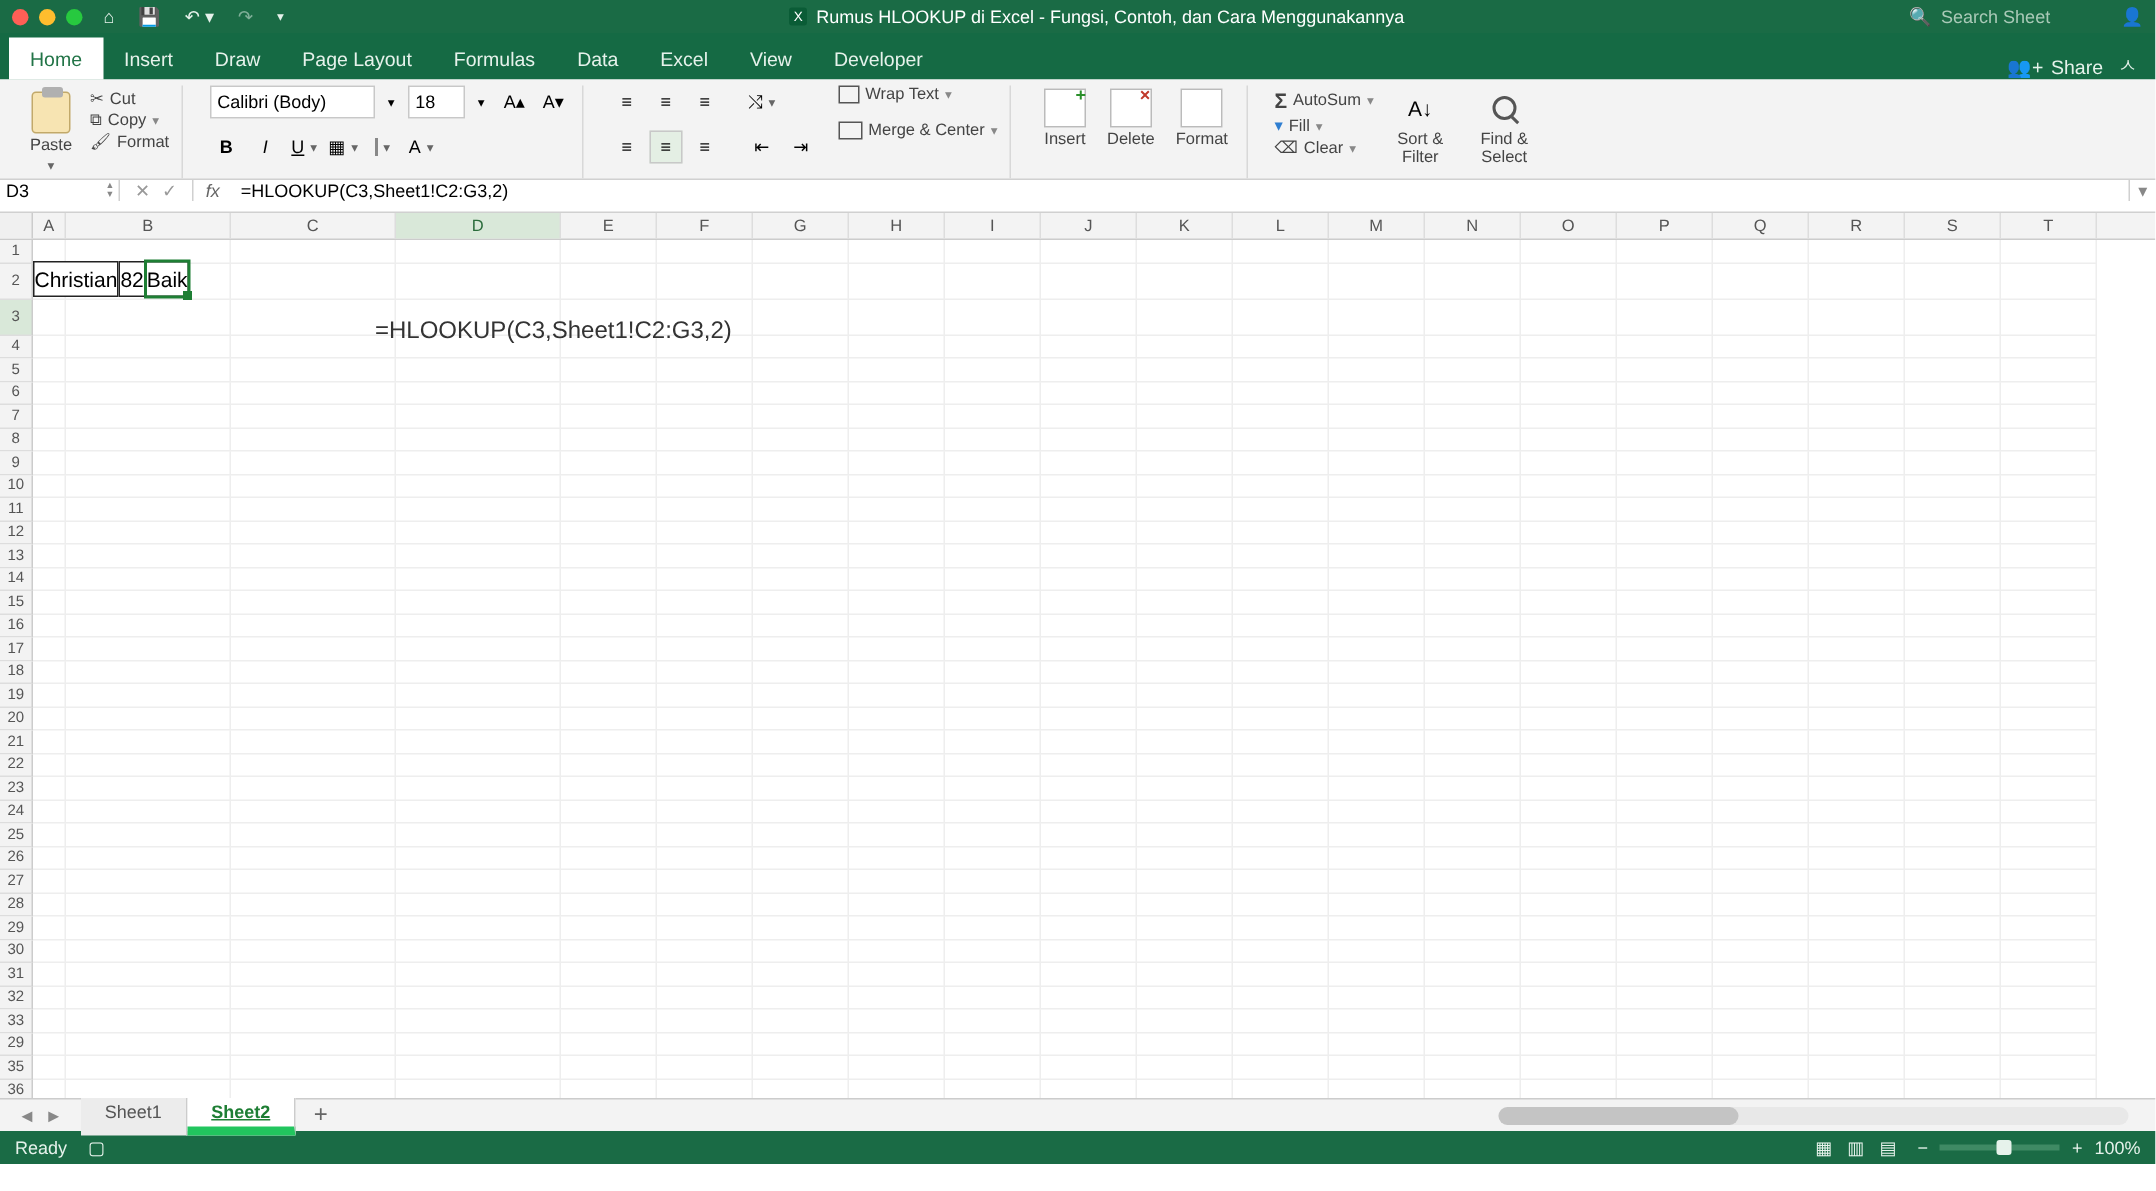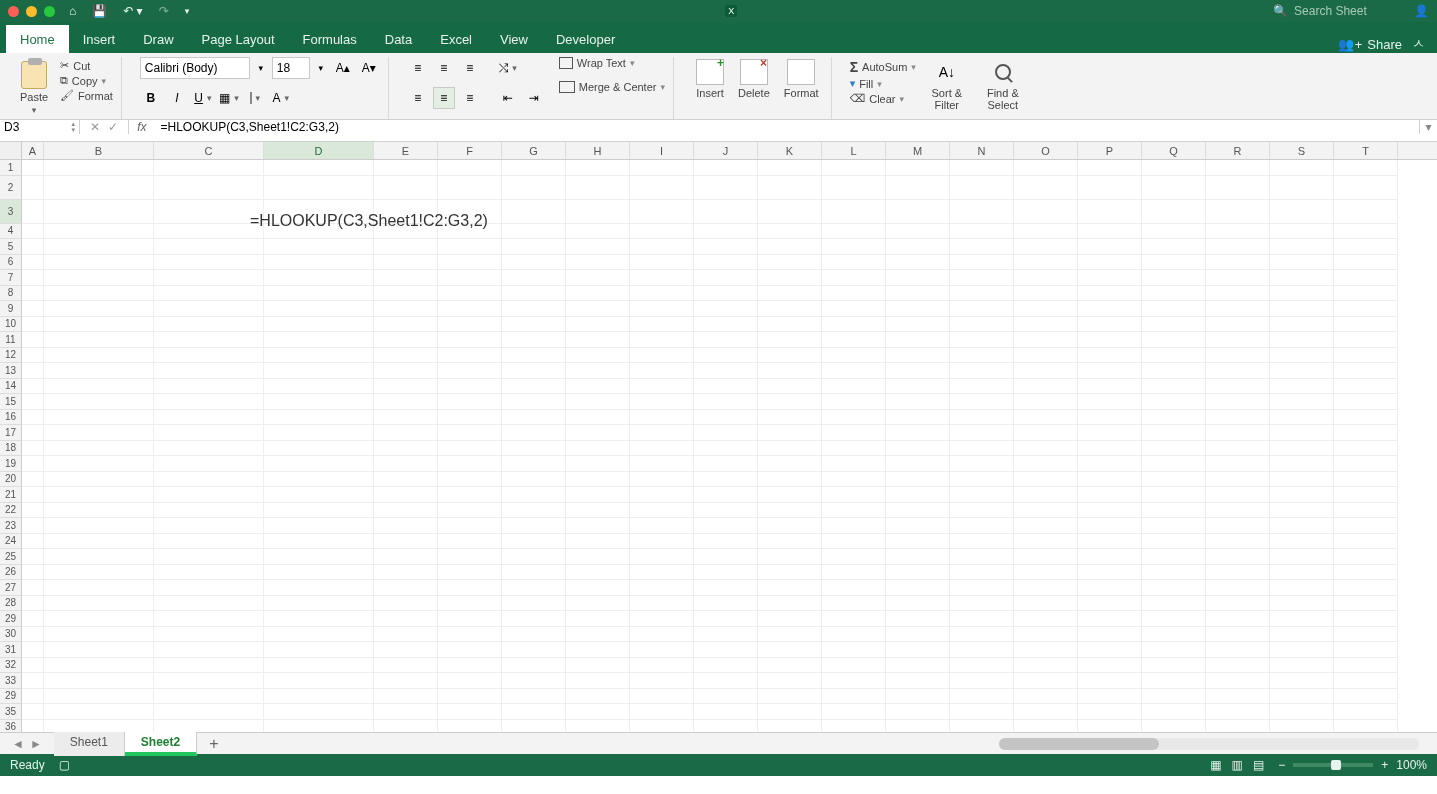--- a/index.html
+++ b/index.html
@@ -90,21 +90,21 @@
 .data-table td{ border:1px solid #222; text-align:center; font-size:14px; height:24px; background:#fff;}
 .cw-b{width:110px;} .cw-c{width:110px;} .cw-d{width:110px;}
 .sel-cell{ outline:2px solid #1e7e34; outline-offset:-1px; position:relative;}
 .sel-handle{ position:absolute; right:-3px; bottom:-3px; width:6px; height:6px; background:#1e7e34;}
 .formula-overlay{ position:absolute; left:250px; top:70px; font-size:16px; color:#333;}
 
 
 .sheet-bar{ height:22px; border-top:1px solid #ccc; background:#f3f3f3; display:flex; align-items:center; font-size:12px;}
 .nav-arrows{ display:flex; gap:6px; padding:0 12px; color:#888;}
 .sheet-tab{ padding:3px 16px; border-right:1px solid #ccc; background:#ececec; cursor:pointer; color:#555;}
-.sheet-tab.active{ background:#fff; color:#1e7e34; font-weight:600; border-bottom:4px solid #22c55e;}
+.sheet-tab.active{ background:#fff; color:#1e7e34; font-weight:600; border-bottom:6px solid #22c55e;text-decoration:underline;}
 .add-sheet{ padding:0 12px; font-size:16px; color:#666; cursor:pointer;}
 .sheet-bar .spacer{flex:1;}
 .hscroll{ width:420px; height:12px; margin-right:18px;}
 .hscroll-track{ height:100%; background:#e8e8e8; border-radius:6px; position:relative;}
 .hscroll-thumb{ position:absolute; left:0; width:160px; height:100%; background:#c4c4c4; border-radius:6px;}
 
 
 .status-bar{ height:22px; background:#1a6b45; color:#e6f2eb; display:flex; align-items:center; font-size:12px; padding:0 10px; gap:14px;}
 .status-bar .spacer{flex:1;}
 .view-btns{ display:flex; gap:10px;}
@@ -123,20 +123,21 @@
   </div>
   <div class="tb-icons">
     <span>⌂</span>
     <span>💾</span>
     <span>↶ ▾</span>
     <span style="opacity:.5">↷</span>
     <span style="font-size:9px">▾</span>
   </div>
   <div class="tb-title">
     <span style="background:#0a5c36;padding:1px 3px;font-size:9px;border-radius:2px;">X</span>
+    <span>Rumus HLOOKUP di Excel - Fungsi, Contoh, dan Cara Menggunakannya</span>
   </div>
   <div class="tb-right">
     <div class="search-box">
       <span>🔍</span>
       <input placeholder="Search Sheet" style="">
     </div>
     <span>👤</span>
   </div>
 </div>
 
@@ -1170,20 +1171,25 @@
         <div class="cell" style="width: 64px;"></div>
         <div class="cell" style="width: 64px;"></div>
         <div class="cell" style="width: 64px;"></div>
         <div class="cell" style="width: 64px;"></div>
         <div class="cell" style="width: 64px;"></div>
       </div>
     </div>
 
   <table class="data-table" border="0" cellspacing="0" cellpadding="0" style="position:absolute; left:22px; top:32px;">
     <tbody>
+    <tr>
+      <td>Christian</td>
+      <td>82</td>
+      <td class="sel-cell"><span>Baik</span><span class="sel-handle"></span></td>
+    </tr>
   </tbody>
     </table>
   <div class="formula-overlay">=HLOOKUP(C3,Sheet1!C2:G3,2)</div>
 </div>
 
 <div class="sheet-bar">
   <div class="nav-arrows">
     <span>◄</span>
     <span>►</span>
   </div>

